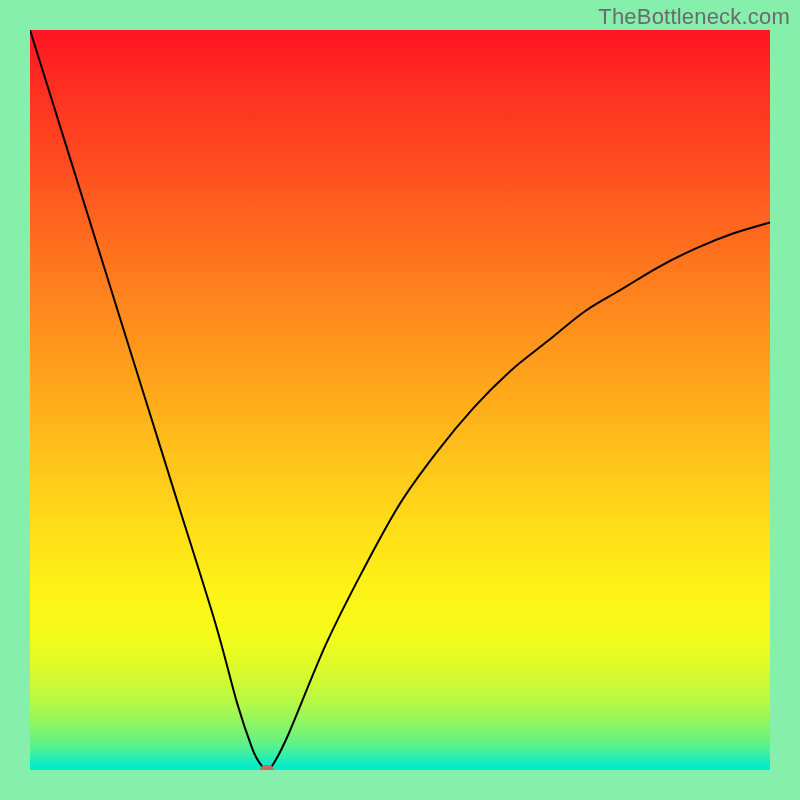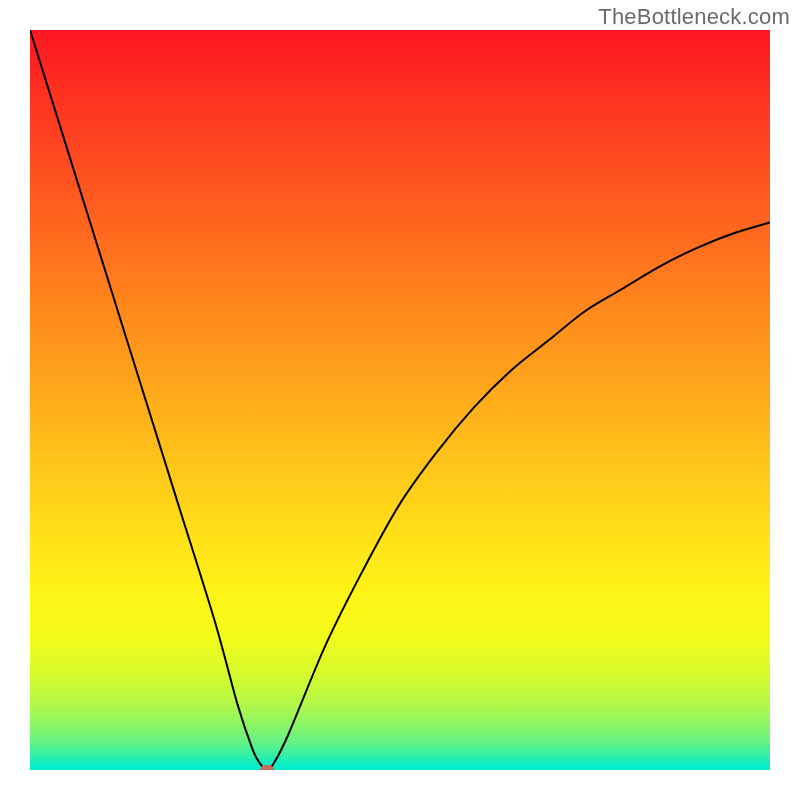--- a/index.html
+++ b/index.html
@@ -7,21 +7,21 @@
     padding: 0;
     width: 800px;
     height: 800px;
     background: #000;
     font-family: Arial, Helvetica, sans-serif;
   }
   .frame {
     position: relative;
     width: 800px;
     height: 800px;
-    background: #ffffff;
+    background: #86efac;
   }
   .watermark {
     position: absolute;
     top: 4px;
     right: 10px;
     color: #6b6b6b;
     font-size: 22px;
     font-weight: 500;
     letter-spacing: 0.2px;
     z-index: 5;

